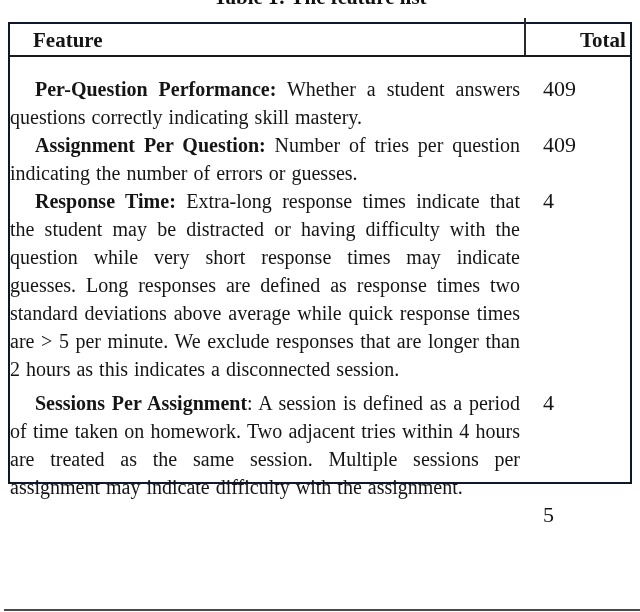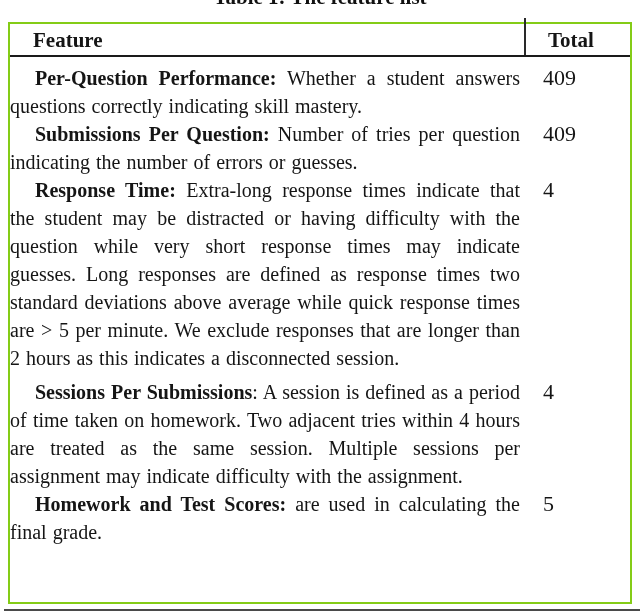--- a/index.html
+++ b/index.html
@@ -22,57 +22,57 @@
     font-size: 21px;
     line-height: 25px;
     font-weight: bold;
     color: #111111;
   }
   .tablebox {
     position: absolute;
     left: 8px;
     top: 22px;
     width: 624px;
-    height: 582px;
-    border: 2px solid #84cc16;
+    height: 462px;
+    border: 2px solid #0f172a;
     box-sizing: border-box;
     background: #ffffff;
   }
   .header-row {
     position: relative;
     height: 31px;
     border-bottom: 2px solid #1a1a1a;
   }
   .h-feature {
     position: absolute;
     left: 23px;
     top: 2px;
     font-size: 21px;
     line-height: 28px;
     font-weight: bold;
   }
   .h-total {
     position: absolute;
-    left: 538px;
+    left: 570px;
     top: 2px;
     font-size: 21px;
     line-height: 28px;
     font-weight: bold;
   }
   .header-vsep {
     position: absolute;
     left: 514px;
     top: -6px;
     width: 2px;
     height: 37px;
     background: #2a2a2a;
   }
   .tbody {
     position: relative;
-    padding-top: 7px;
+    padding-top: 18px;
   }
   .row { position: relative; }
   .row:nth-child(3) { margin-top: 0; }
   .row:nth-child(4) { margin-top: 6px; }
   .row:nth-child(5) { margin-top: 0px; }
   .feature {
     margin: 0;
     width: 510px;
     font-size: 20px;
     line-height: 28px;
@@ -113,36 +113,35 @@
       <span class="header-vsep"></span>
     </div>
 
     <div class="tbody">
   <div class="row">
     <p class="feature"><b>Per-Question Performance:</b><span> Whether a student answers questions correctly indicating skill mastery.</span></p>
     <div class="total">409</div>
   </div>
 
   <div class="row">
-    <p class="feature"><b>Submissions Per Question:</b><span> Number of tries per question indicating the number of errors or guesses.</span></p>
+    <p class="feature"><b>Assignment Per Question:</b><span> Number of tries per question indicating the number of errors or guesses.</span></p>
     <div class="total">409</div>
   </div>
 
   <div class="row">
     <p class="feature"><b>Response Time:</b><span> Extra-long response times indicate that the student may be distracted or having difficulty with the question while very short response times may indicate guesses.  Long responses are defined as response times two standard deviations above average while quick response times are &gt; 5 per minute.  We exclude responses that are longer than 2 hours as this indicates a disconnected session.</span></p>
     <div class="total">4</div>
   </div>
 
   <div class="row">
-    <p class="feature"><b>Sessions Per Submissions</b><span>: A session is defined as a period of time taken on homework. Two adjacent tries within 4 hours are treated as the same session. Multiple sessions per assignment may indicate difficulty with the assignment.</span></p>
+    <p class="feature"><b>Sessions Per Assignment</b><span>: A session is defined as a period of time taken on homework. Two adjacent tries within 4 hours are treated as the same session. Multiple sessions per assignment may indicate difficulty with the assignment.</span></p>
     <div class="total">4</div>
   </div>
 
   <div class="row">
-    <p class="feature"><b>Homework and Test Scores:</b><span> are used in calculating the final grade.</span></p>
     <div class="total">5</div>
   </div>
 </div>
 
   </div>
 
   <div class="bottom-rule2"></div>
 
 </div>
 

